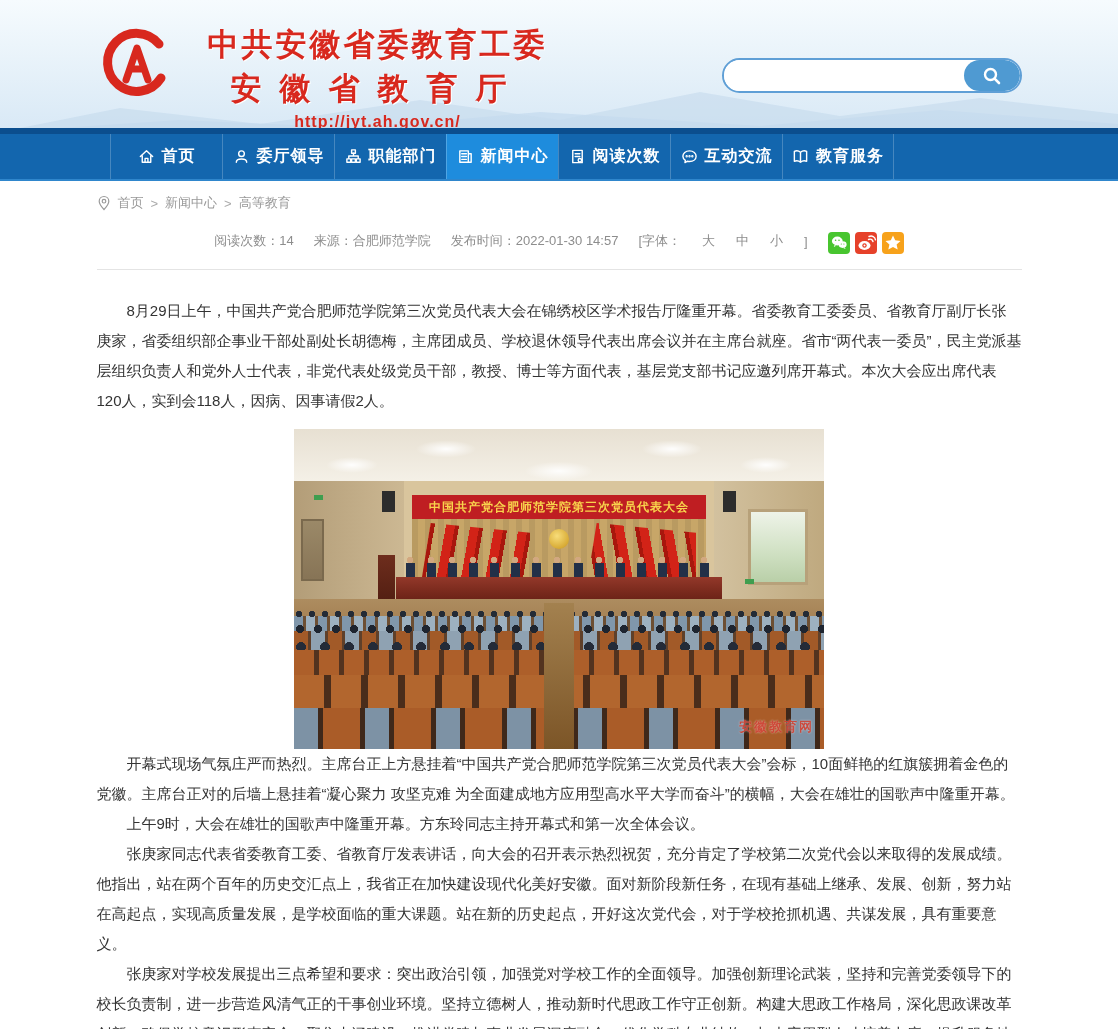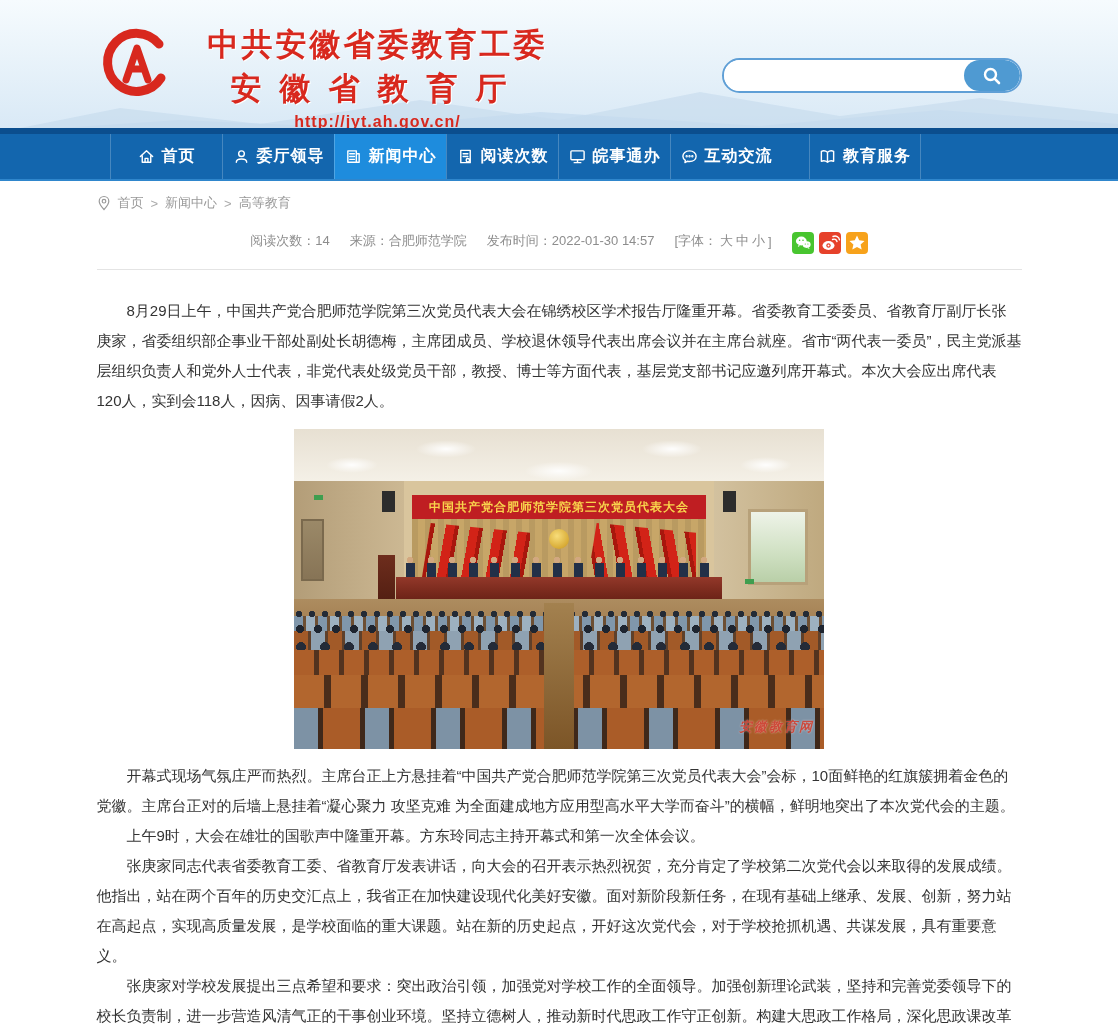--- a/index.html
+++ b/index.html
@@ -27,48 +27,48 @@
   .search-input { flex:1; border:none; outline:none; padding:0 14px; font-size:14px; color:#333; border-radius:18px 0 0 18px; }
   .search-btn { width:56px; height:100%; border:none; background:#4f9ad2; border-radius:16px; cursor:pointer;
                 display:flex; align-items:center; justify-content:center; }
 
   
   .nav { background:#0b4e8e; padding-top:6px; border-bottom:2px solid #2f86cc; }
   .nav-row { height:45px; background:#1366ae; display:flex; padding-left:110px; }
   .nav-item { width:112px; display:flex; align-items:center; justify-content:center; gap:7px;
               color:#fff; font-size:16px; font-weight:bold; letter-spacing:1px; cursor:pointer;
               border-left:1px solid rgba(255,255,255,.22); }
-  .nav-item:last-child { border-right:1px solid rgba(255,255,255,.22);margin-left:27px; }
+  .nav-item:last-child { border-right:1px solid rgba(255,255,255,.22); }
   .nav-item.active { background:#1e8cdd; }
   .nicon { width:17px; height:17px; flex:none; }
   .nicon path, .nicon rect, .nicon circle, .nicon line { fill:none; stroke:#fff; stroke-width:1.5; stroke-linecap:round; stroke-linejoin:round; }
 
   
   .breadcrumb { width:925px; margin:13px auto 0; display:flex; align-items:center; gap:7px;
                 font-size:13px; color:#999; }
   .crumb { color:#999; cursor:pointer; }
   .crumb-sep { color:#aaa; }
   .pin-icon { width:14px; height:16px; }
 
   
   .article { width:925px; margin:20px auto 0; }
   .article-title { text-align:center; font-size:26px; font-weight:bold; color:#222; letter-spacing:1px; }
   .article-meta { margin-top:17px; display:flex; justify-content:center; align-items:flex-start; gap:20px;
                   font-size:13px; color:#8d8d8d; }
-  .meta-font { display:flex; align-items:center; gap:3px; }
+  .meta-font { display:flex; align-items:center; gap:21px; }
   .font-size-opt { cursor:pointer; color:#8d8d8d; }
   .share-group { display:flex; gap:5px; align-items:center; }
   .share { width:22px; height:22px; border-radius:4px; display:inline-flex; align-items:center; justify-content:center; cursor:pointer; }
   .share svg { width:22px; height:22px; display:block; }
   .divider { border-bottom:1px solid #e4e4e4; margin-top:15px; }
   .article-body { margin-top:26px; font-size:15px; line-height:30px; color:#333; }
   .article-body p { text-indent:2em; margin:0; }
 
   
-  .photo-wrap { text-align:center; margin:13px 0 12px; }
+  .photo-wrap { text-align:center; margin:13px 0 0; }
   .photo { position:relative; width:530px; height:320px; display:inline-block; overflow:hidden;
            background:#cdbda0; vertical-align:top; }
   .ph-ceiling { position:absolute; left:0; top:0; right:0; height:100px;
     background:
       radial-gradient(ellipse 36px 11px at 58px 36px, rgba(255,255,255,.95), rgba(255,255,255,0) 72%),
       radial-gradient(ellipse 42px 12px at 152px 20px, rgba(255,255,255,.95), rgba(255,255,255,0) 72%),
       radial-gradient(ellipse 48px 13px at 265px 42px, rgba(255,255,255,.9), rgba(255,255,255,0) 72%),
       radial-gradient(ellipse 42px 12px at 378px 20px, rgba(255,255,255,.95), rgba(255,255,255,0) 72%),
       radial-gradient(ellipse 36px 11px at 472px 36px, rgba(255,255,255,.95), rgba(255,255,255,0) 72%),
       linear-gradient(180deg,#e7e0d2 0%,#f5f1e8 55%,#e6ddcb 100%);
@@ -110,21 +110,21 @@
   .r2 { bottom:99px; height:19px; background:repeating-linear-gradient(90deg,#a25a28 0 14px,#5f402a 14px 17px,#8fa2b2 17px 31px,#5f402a 31px 34px); }
   .r3 { bottom:74px; height:25px; background:repeating-linear-gradient(90deg,#ad5f2a 0 20px,#53331f 20px 25px); }
   .r4 { bottom:41px; height:33px; background:repeating-linear-gradient(90deg,#b2662e 0 30px,#4a2d1b 30px 37px); }
   .r5 { bottom:0; height:41px; background:repeating-linear-gradient(90deg,#7d92a5 0 24px,#3f281a 24px 29px,#aa5c28 29px 66px,#3f281a 66px 71px); }
   .ph-heads { position:absolute; left:0; right:0; background-repeat:repeat-x; }
   .h1 { bottom:130px; height:10px; background-image:radial-gradient(circle 3px at 5px 5px,#232b36 97%,rgba(0,0,0,0)); background-size:13px 10px; }
   .h2 { bottom:114px; height:12px; background-image:radial-gradient(circle 4px at 6px 6px,#1e2530 97%,rgba(0,0,0,0)); background-size:18px 12px; }
   .h3 { bottom:95px; height:13px; background-image:radial-gradient(circle 5px at 7px 6px,#242b38 97%,rgba(0,0,0,0)); background-size:24px 13px; }
   .ph-aisle { position:absolute; left:50%; width:30px; margin-left:-15px; bottom:0; height:146px;
     background:linear-gradient(180deg,#a3814f,#7c5527); }
-  .ph-watermark { position:absolute; right:10px; bottom:7px; font-size:13px; font-weight:bold; font-style:italic;
+  .ph-watermark { position:absolute; right:10px; bottom:7px; font-size:13px; font-weight:bold; 
     color:rgba(205,62,48,.9); text-shadow:0 0 2px rgba(255,255,255,.6); letter-spacing:2px; }
 </style>
 </head>
 <body>
 
 <div class="page">
 
   <div class="header">
     <svg class="header-mountains" viewBox="0 0 1118 70" preserveAspectRatio="none">
       <path d="M0 70 L120 46 L260 62 L420 38 L560 58 L700 30 L840 54 L980 36 L1118 52 L1118 70 Z" fill="#c3d9ec"></path>
@@ -160,39 +160,42 @@
           </svg>
         <span>首页</span>
       </div>
       <div class="nav-item">
         <svg class="nicon" viewBox="0 0 18 18">
             <circle cx="9" cy="6" r="3"></circle>
             <path d="M3.5 15 C3.5 10.5 14.5 10.5 14.5 15"></path>
           </svg>
         <span>委厅领导</span>
       </div>
+      <div class="nav-item">
+        <svg class="nicon" viewBox="0 0 18 18">
+            <rect x="7" y="2" width="4" height="3.5"></rect>
+            <path d="M9 5.5 V8.5 M4 11 V8.5 H14 V11"></path>
+            <rect x="2" y="11.5" width="4" height="3.5"></rect>
+            <rect x="12" y="11.5" width="4" height="3.5"></rect>
+            <rect x="7" y="11.5" width="4" height="3.5"></rect>
+          </svg>
+        <span>职能部门</span>
+      </div>
       <div class="nav-item active">
         <svg class="nicon" viewBox="0 0 18 18">
             <path d="M3 3 H12 V15 H3 Z M12 6 H15 V15 H12 M5 6 H10 M5 9 H10 M5 12 H10"></path>
           </svg>
         <span>新闻中心</span>
       </div>
       <div class="nav-item">
         <svg class="nicon" viewBox="0 0 18 18">
             <path d="M4 2.5 H14 V15.5 H4 Z M6.5 6 H11.5 M6.5 9 H11.5"></path>
             <circle cx="11.5" cy="13" r="1.8"></circle>
           </svg>
         <span>阅读次数</span>
-      </div>
-      <div class="nav-item">
-        <svg class="nicon" viewBox="0 0 18 18">
-            <rect x="2" y="3" width="14" height="9.5" rx="1"></rect>
-            <path d="M9 12.5 V15 M5.5 15.5 H12.5"></path>
-          </svg>
-        <span>皖事通办</span>
       </div>
       <div class="nav-item">
         <svg class="nicon" viewBox="0 0 18 18">
             <path d="M9 3 C4.8 3 2 5.6 2 8.7 C2 10.5 3 12 4.6 13 L4.2 15.5 L7 14 C7.6 14.2 8.3 14.3 9 14.3 C13.2 14.3 16 11.8 16 8.7 C16 5.6 13.2 3 9 3 Z"></path>
             <circle cx="6" cy="8.7" r=".5"></circle>
             <circle cx="9" cy="8.7" r=".5"></circle>
             <circle cx="12" cy="8.7" r=".5"></circle>
           </svg>
         <span>互动交流</span>
       </div>
@@ -293,20 +296,20 @@
             <div class="ph-heads h3"></div>
             <div class="ph-row r3"></div>
             <div class="ph-row r4"></div>
             <div class="ph-row r5"></div>
             <div class="ph-aisle"></div>
           </div>
           <div class="ph-watermark">安徽教育网</div>
         </div>
       </div>
 
-      <p>开幕式现场气氛庄严而热烈。主席台正上方悬挂着“中国共产党合肥师范学院第三次党员代表大会”会标，10面鲜艳的红旗簇拥着金色的党徽。主席台正对的后墙上悬挂着“凝心聚力 攻坚克难 为全面建成地方应用型高水平大学而奋斗”的横幅，鲜明地突出了本次党代会的主题。</p>
+      <p>开幕式现场气氛庄严而热烈。主席台正上方悬挂着“中国共产党合肥师范学院第三次党员代表大会”会标，10面鲜艳的红旗簇拥着金色的党徽。主席台正对的后墙上悬挂着“凝心聚力 攻坚克难 为全面建成地方应用型高水平大学而奋斗”的横幅，大会在雄壮的国歌声中隆重开幕。</p>
       <p>上午9时，大会在雄壮的国歌声中隆重开幕。方东玲同志主持开幕式和第一次全体会议。</p>
       <p>张庚家同志代表省委教育工委、省教育厅发表讲话，向大会的召开表示热烈祝贺，充分肯定了学校第二次党代会以来取得的发展成绩。他指出，站在两个百年的历史交汇点上，我省正在加快建设现代化美好安徽。面对新阶段新任务，在现有基础上继承、发展、创新，努力站在高起点，实现高质量发展，是学校面临的重大课题。站在新的历史起点，开好这次党代会，对于学校抢抓机遇、共谋发展，具有重要意义。</p>
       <p>张庚家对学校发展提出三点希望和要求：突出政治引领，加强党对学校工作的全面领导。加强创新理论武装，坚持和完善党委领导下的校长负责制，进一步营造风清气正的干事创业环境。坚持立德树人，推动新时代思政工作守正创新。构建大思政工作格局，深化思政课改革创新，确保学校意识形态安全。聚焦内涵建设，推进党建与事业发展深度融合。优化学科专业结构，加大应用型人才培养力度，提升服务地方经济社会发展能力。他表示，省委教育工委、省教育厅将一如既往地关心、支持学校改革发展，努力为学校创造良好的发展环境。相信学校新一届党委班子在省委省政府的坚强领导下，一定能够团结带领全校党员和师生员工，朝着特色鲜明的地方应用型高水平大学的奋斗目标奋勇前行。</p>
 
     </div>
   </div>
 </div>
 
 </body></html>

